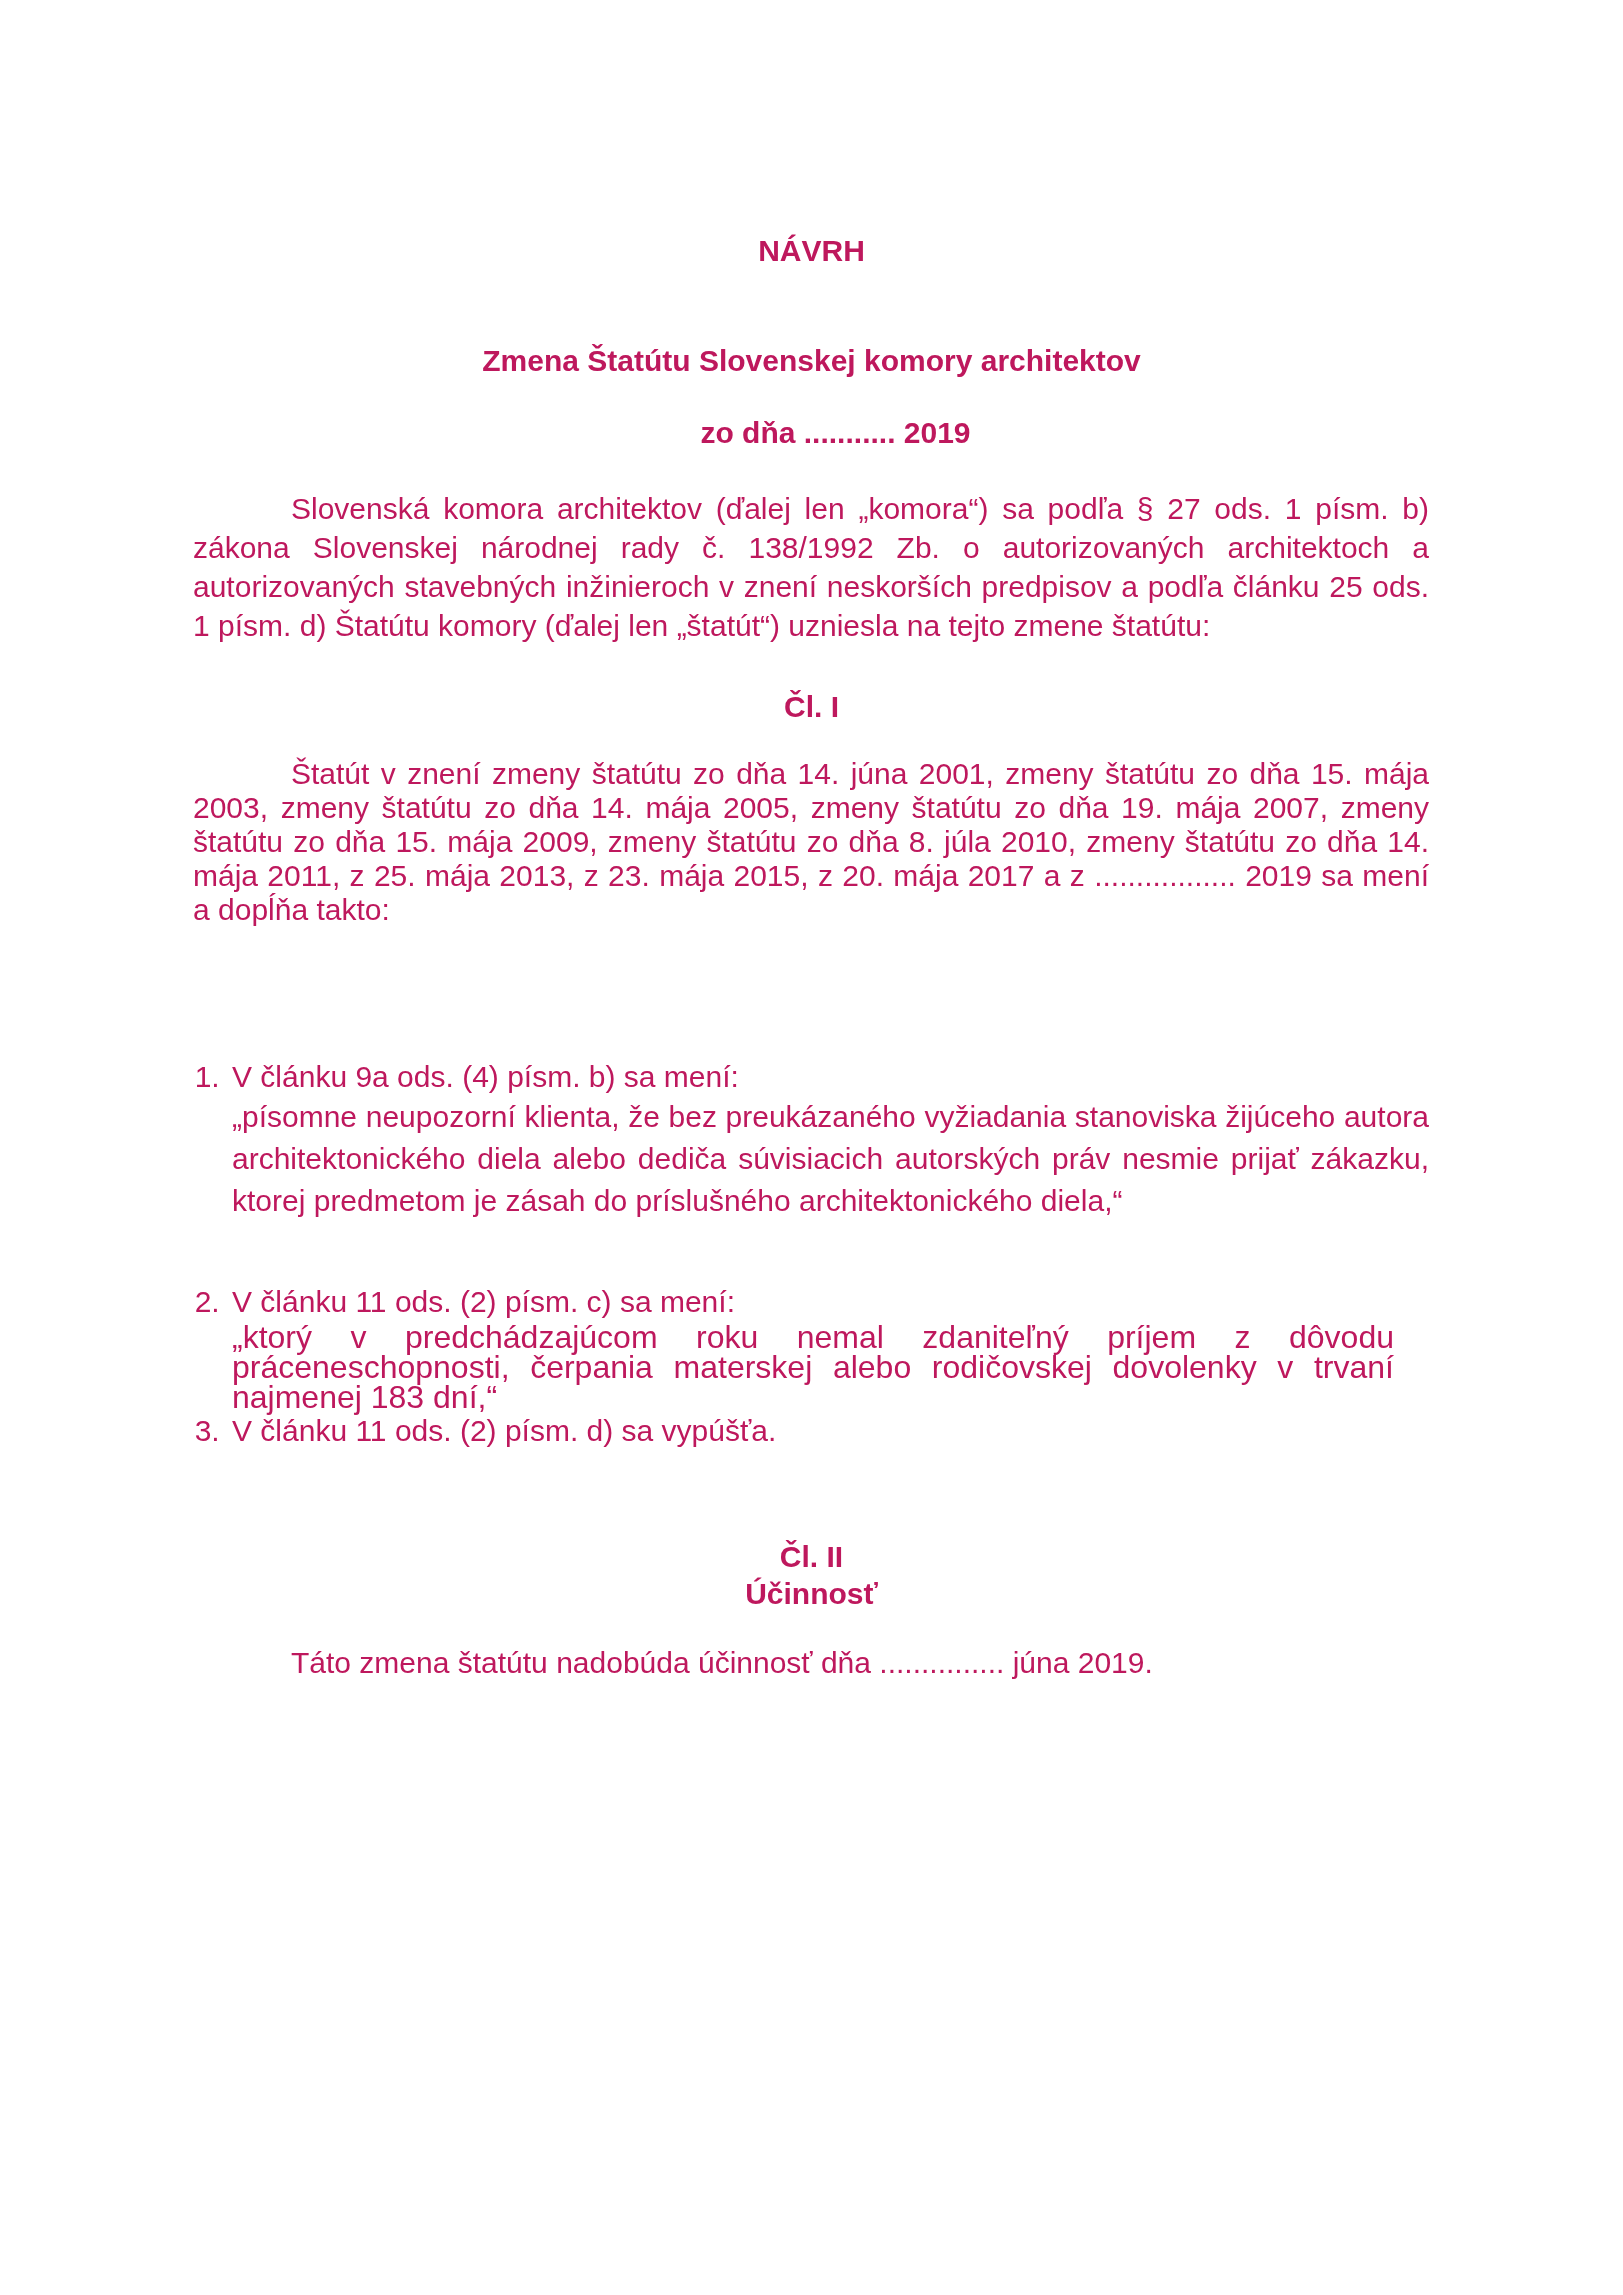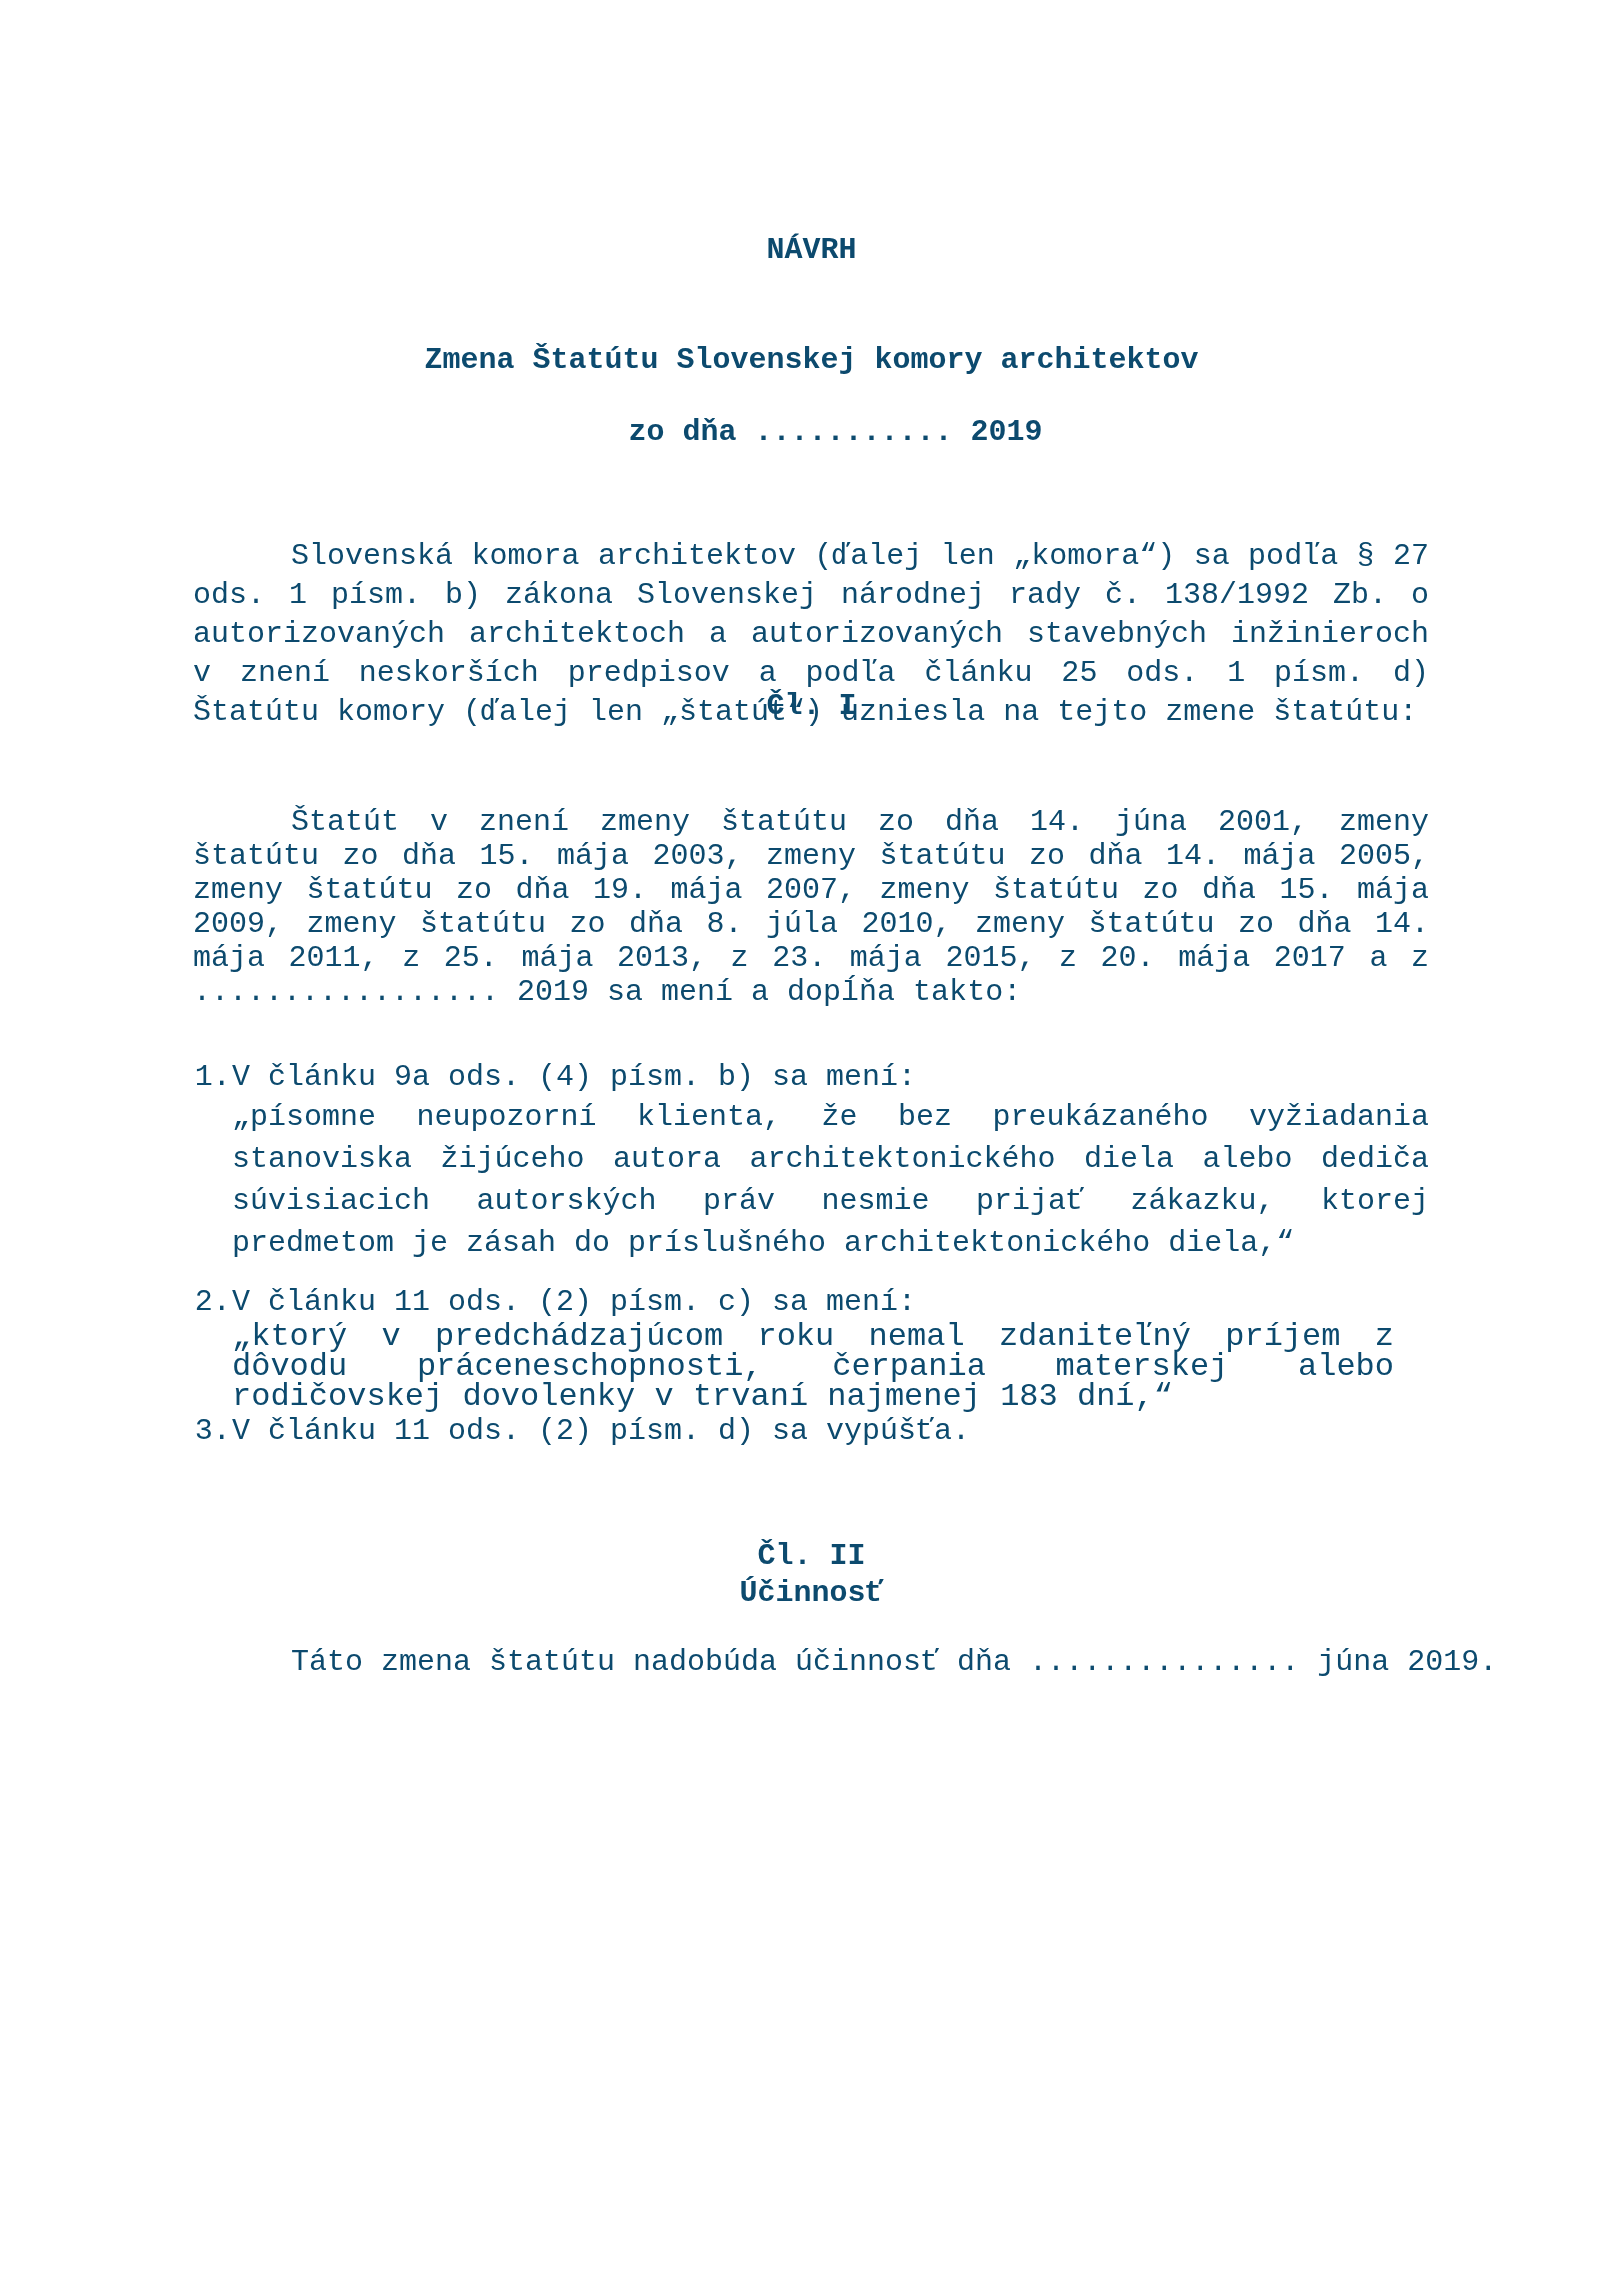--- a/index.html
+++ b/index.html
@@ -1,30 +1,29 @@
 <!DOCTYPE html>
 <html style="font-size:14px"><head>
   <meta charset="utf-8">
   <style>
     html, body { margin: 0; padding: 0; background: #ffffff; }
     body { width: 1623px; height: 2295px; position: relative; overflow: hidden; }
     .page {
       position: absolute; left: 0; top: 0; width: 1623px; height: 2295px;
-      background: #ffffff; color: #0c4a6e;
-      font-family: Liberation Mono, monospace;
+      background: #ffffff; color: #be185d;
+      font-family: Liberation Sans, sans-serif;
     }
     .blk { position: absolute; margin: 0; }
     .center { left: 0; width: 1623px; text-align: center; }
     .bold { font-weight: bold; }
     .h-main { font-size: 30px; line-height: 35px; }
     .body36 { font-size: 30px; }
     .just {
       left: 193px; width: 1236px; text-align: justify; text-align-last: left;
       font-size: 30px;
-      margin-top: 48px;
     }
     .just p { margin: 0; text-indent: 98px; }
     .para1 { line-height: 39px; }
     .para2 { line-height: 34px; }
 
     .list-item { position: absolute; left: 193px; width: 1236px; font-size: 30px; }
     .list-item .num { position: absolute; left: 1.7px; top: 0; }
     .list-item .head { position: absolute; left: 39px; top: 0; white-space: nowrap; text-align: right; }
     .list-item .quote {
       position: absolute; left: 39px; width: 1197px; text-align: justify; text-align-last: left;

